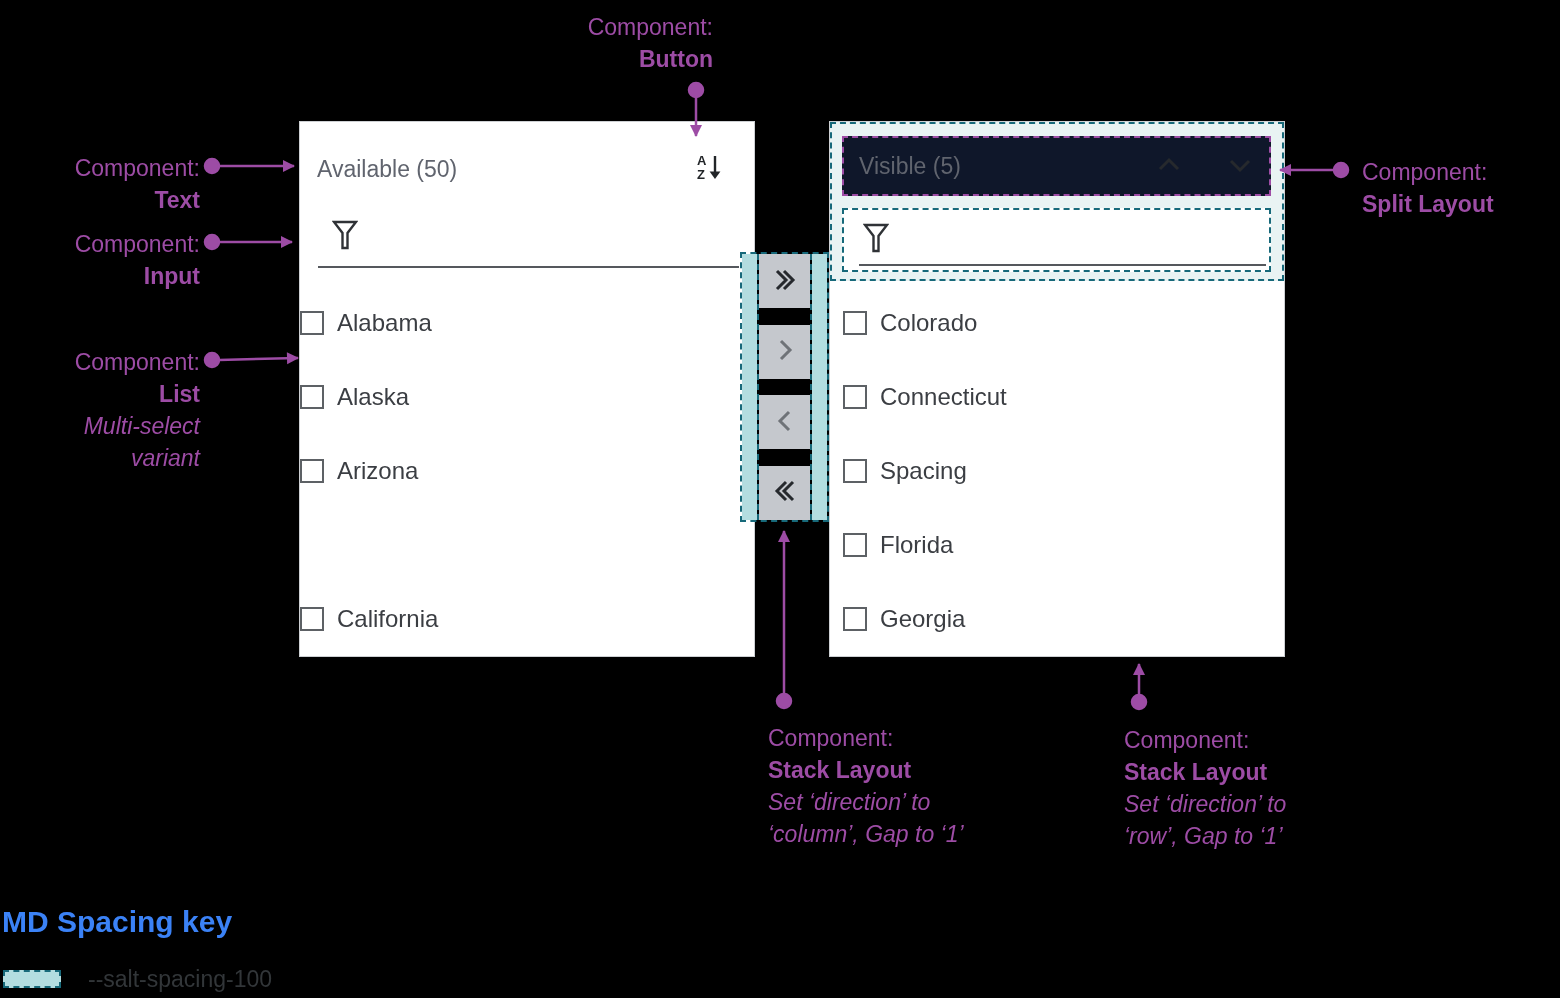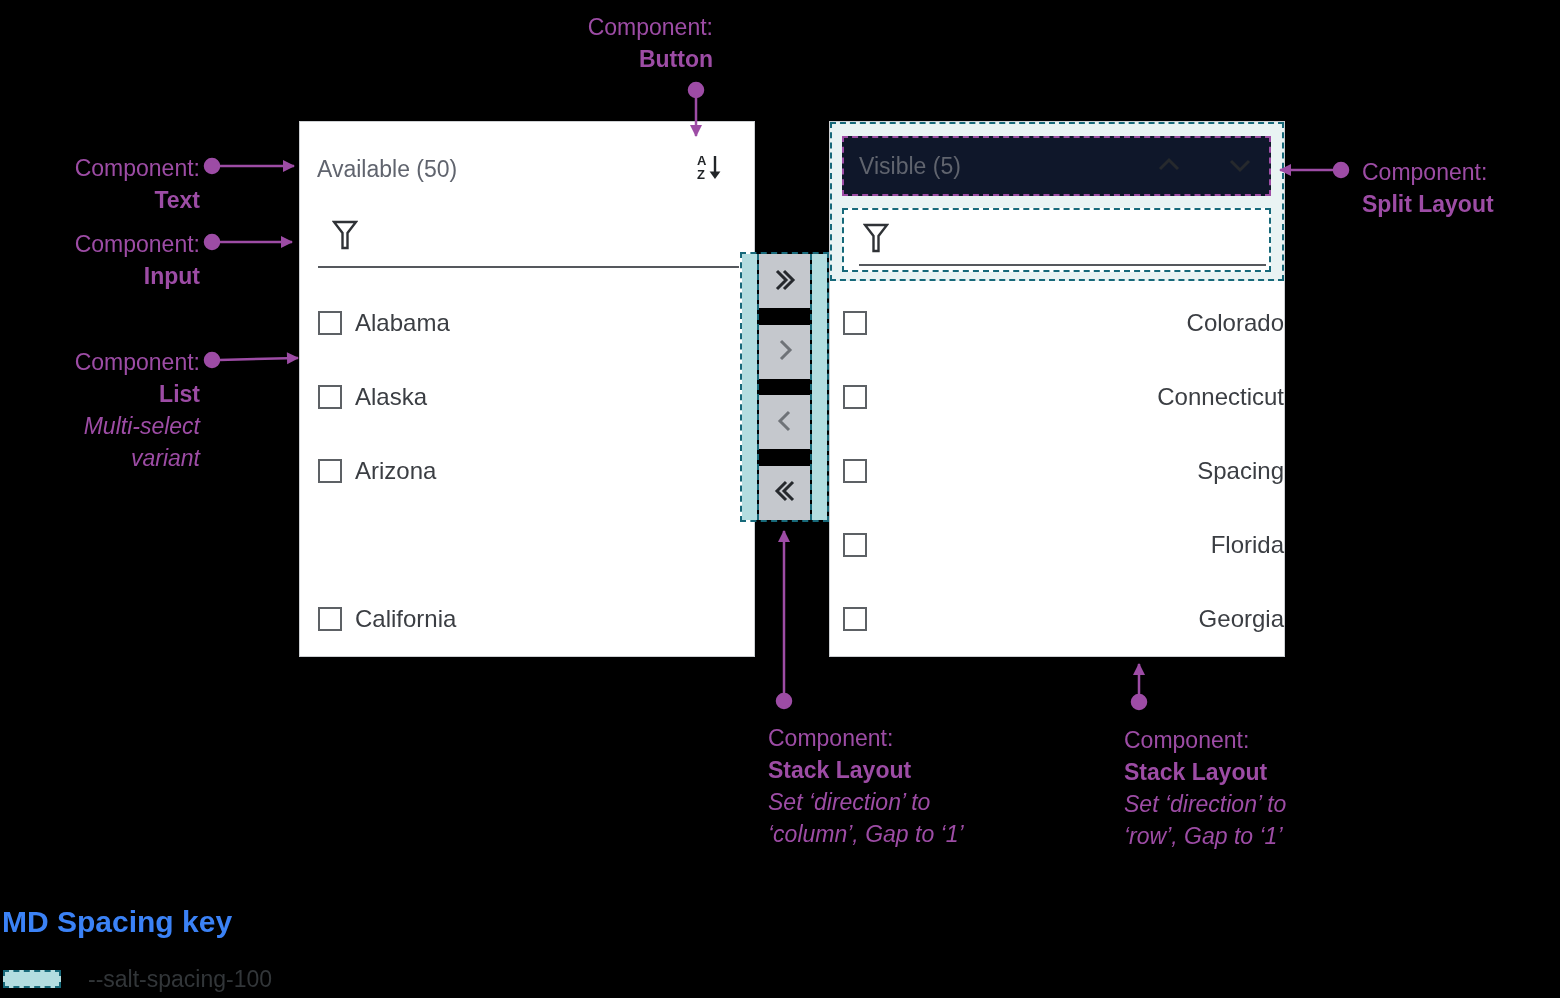--- a/index.html
+++ b/index.html
@@ -33,22 +33,22 @@
   .funnel { position:absolute; }
   #left-funnel { left:32px; top:97px; }
 
   .input-underline { position:absolute; height:2px; background:#55585d; }
   #left-underline { left:18px; right:15px; top:144px; }
 
   .list-row {
     position:absolute; left:0; right:0; height:28px;
     display:flex; align-items:center; cursor:pointer;
   }
-  #left-panel  .list-row { padding-left:18px; }
-  #right-panel .list-row { padding-left:13px;justify-content:space-between; }
+  #left-panel  .list-row { }
+  #right-panel .list-row { padding-left:13px; }
   .checkbox {
     width:24px; height:24px; border:2px solid #5d6165;
     background:#ffffff; flex:0 0 auto; cursor:pointer;
   }
   .row-label { margin-left:13px; font-size:24px; color:#3b3e43; white-space:nowrap; }
 
   
   #transfer-region {
     position:absolute; left:740px; top:252px; width:89px; height:270px;
     border:2px dashed #17697a; display:flex;

